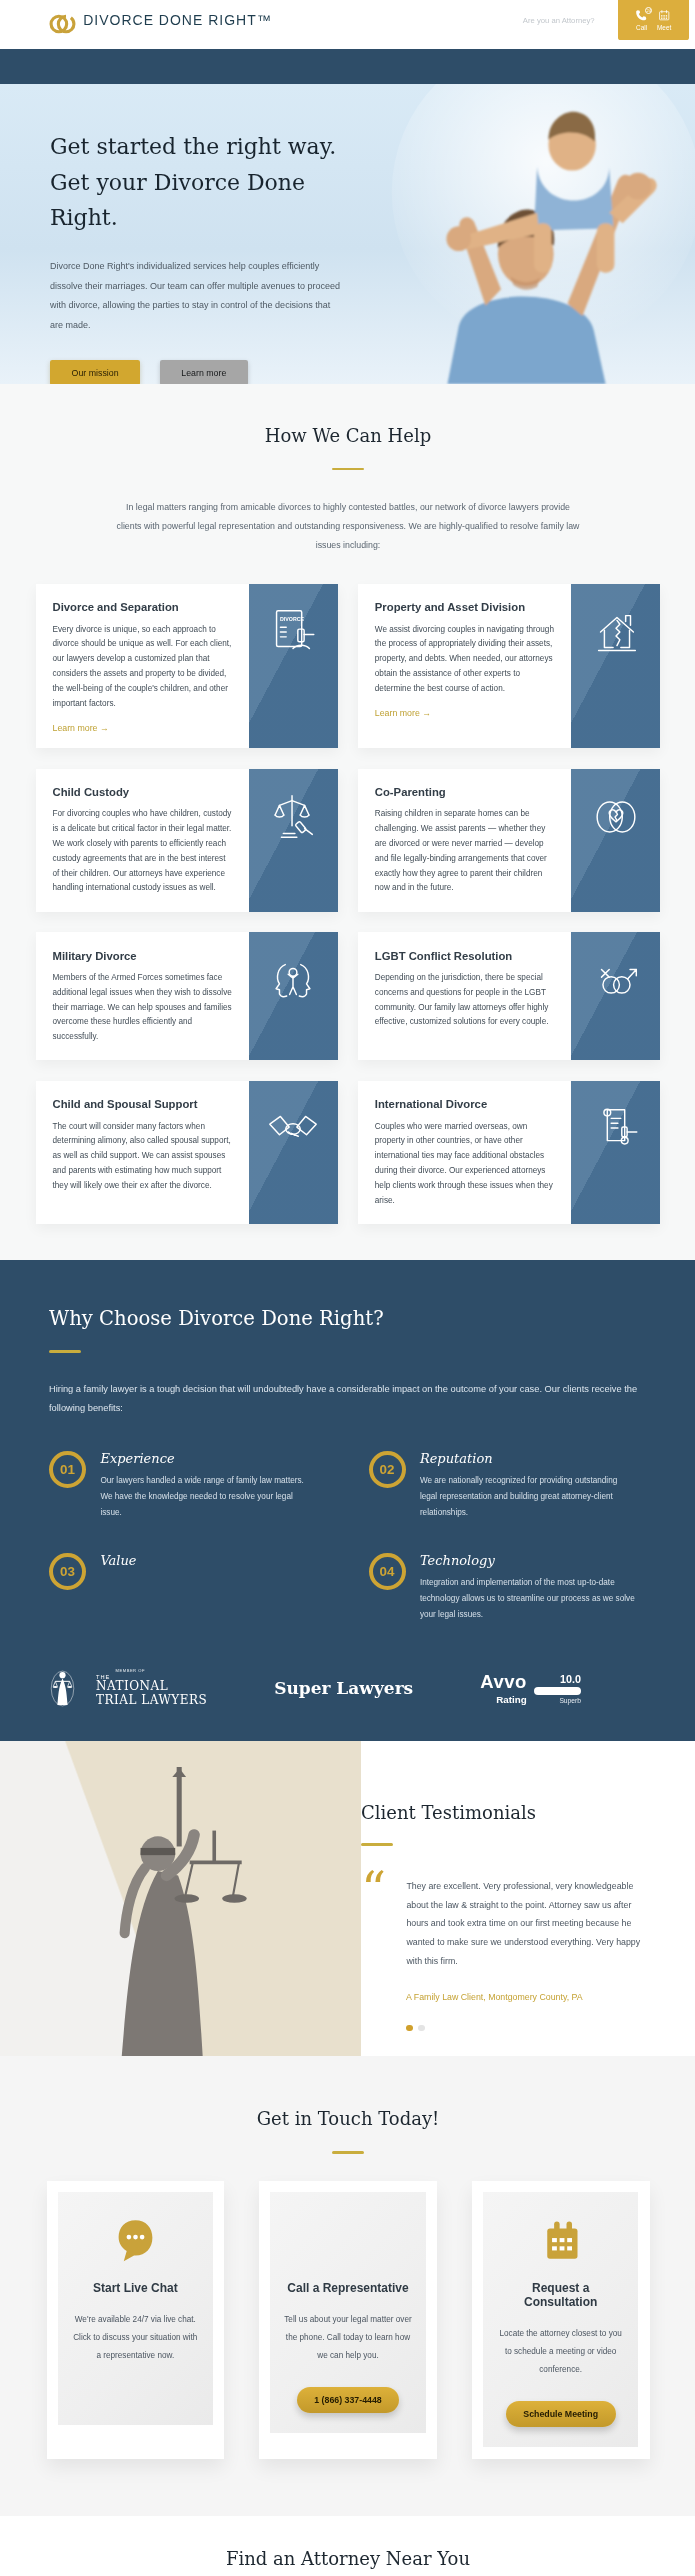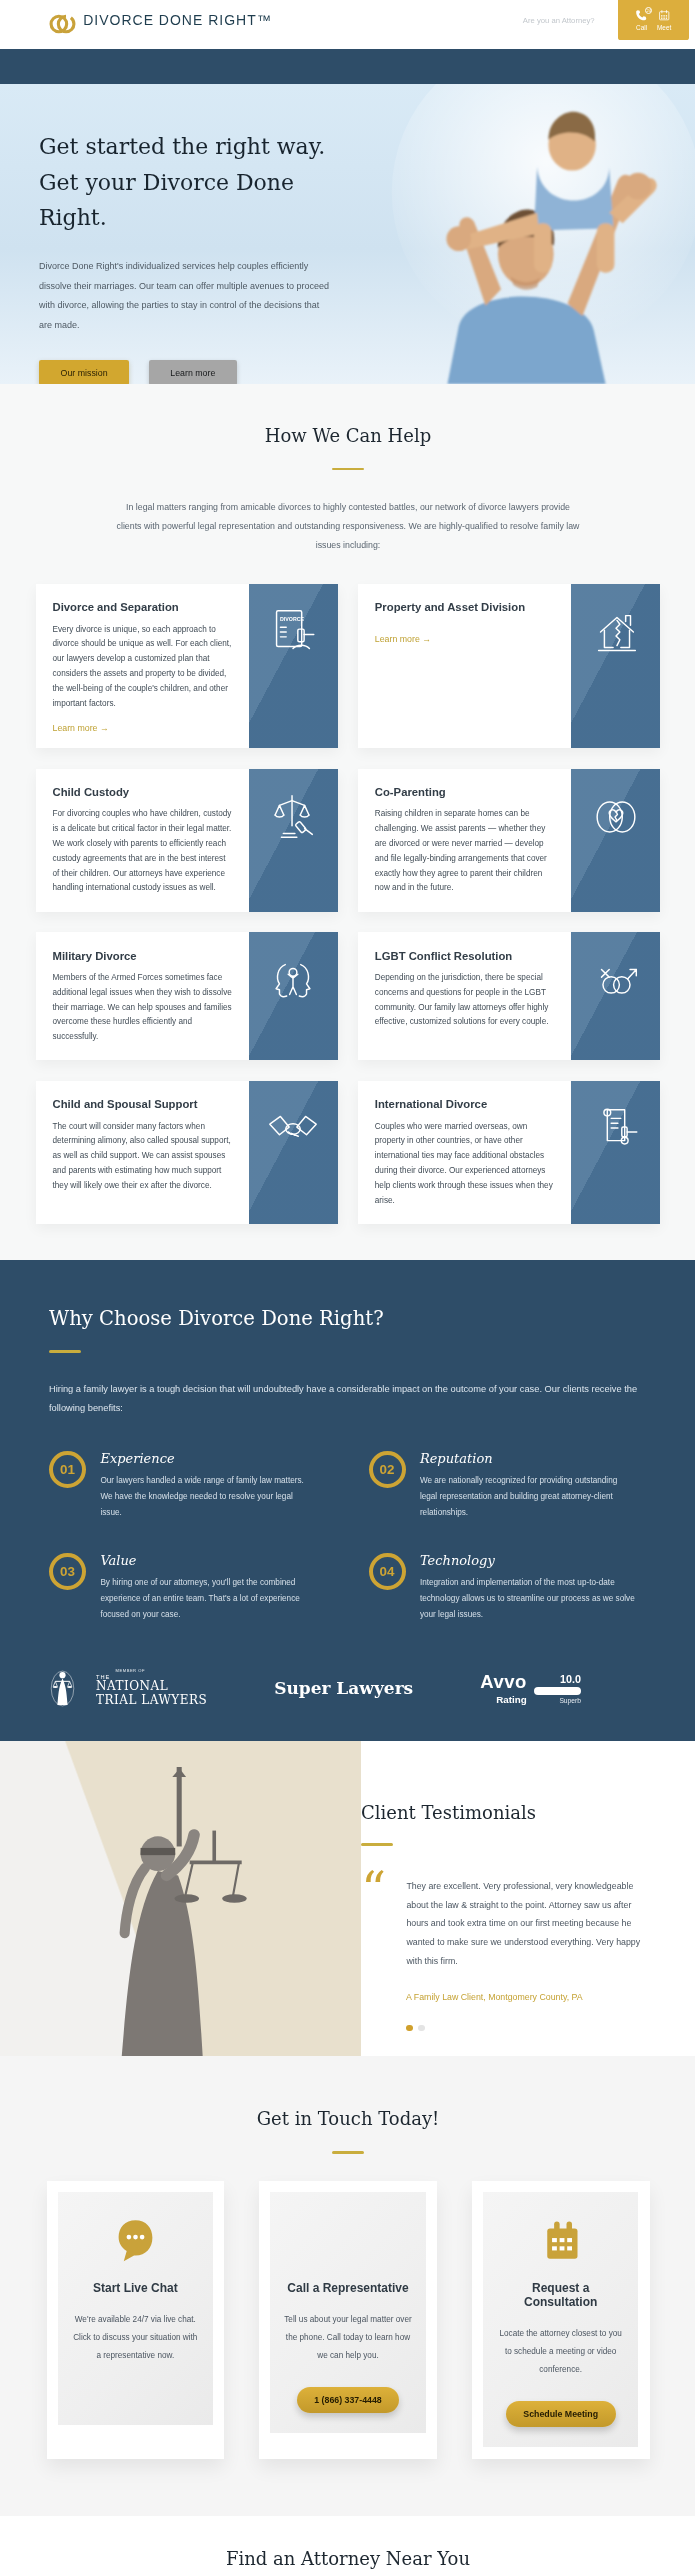--- a/index.html
+++ b/index.html
@@ -17,21 +17,21 @@
   .cta-badge { position:absolute; top:-2.1px; right:-4.6px; background:#dcae3d; border:0.5px solid #fff; color:#fff; font-size:4.1px; width:7.2px; height:7.2px; border-radius:50%; display:flex; align-items:center; justify-content:center; }
 
   
   .nav { height:35px; background:#2e4d68; display:flex; align-items:center; justify-content:center; gap:23px; }
   .nav a { color:#fff; font-size:8.2px; text-decoration:none; display:flex; align-items:center; gap:4.1px;margin-top:48px; }
   .burger { font-size:10.3px; line-height:1; }
 
   
   .hero { height:300px; background:linear-gradient(180deg,#d9eaf6 0%,#cfe2f0 55%,#e9f2f9 100%); position:relative; overflow:hidden; }
   .hero-art { position:absolute; right:0; top:0; width:392px; height:300px; }
-  .hero-copy { position:absolute; left:39px; top:45px; width:309px; }
+  .hero-copy { position:absolute; left:50px; top:45px; width:309px; }
   .hero h1 { font-family:"DejaVu Serif", serif; font-size:22px; font-weight:500; color:#18242e; line-height:1.62; }
   .hero p { margin-top:21.6px; font-size:9px; color:#4e5963; line-height:2.15; width:294px; }
   .hero-buttons { margin-top:25px; display:flex; gap:19.6px; }
   .btn { display:inline-block; font-size:8.8px; padding:7.7px 21.6px; border-radius:2.1px; border:none; cursor:pointer; font-family:"Liberation Sans",sans-serif; }
   .btn-gold { background:#d2a72f; color:#2d2304; box-shadow:0 2.1px 5.2px rgba(120,90,10,.25); }
   .btn-gray { background:#a6a6a6; color:#17191b; box-shadow:0 2.1px 5.2px rgba(0,0,0,.18); }
 
   
   .help { background:#f7f8f8; padding:41px 0 36px; }
   .sec-title { font-family:"DejaVu Serif", serif; font-size:18px; color:#1d2730; text-align:center; font-weight:500; }
@@ -206,21 +206,21 @@
             <rect x="26" y="14" width="52" height="74" rx="3" fill="none" stroke="#fff" stroke-width="3" stroke-linecap="round" stroke-linejoin="round"></rect>
             <text x="33" y="35" fill="#fff" font-size="11" font-weight="bold" font-family="Liberation Sans">DIVORCE</text>
             <path d="M34 48h12M34 58h12M34 68h12" fill="none" stroke="#fff" stroke-width="3" stroke-linecap="round" stroke-linejoin="round"></path>
             <rect x="70" y="52" width="13" height="26" rx="3" fill="none" stroke="#fff" stroke-width="3" stroke-linecap="round" stroke-linejoin="round"></rect>
             <path d="M83 63h20" fill="none" stroke="#fff" stroke-width="3" stroke-linecap="round" stroke-linejoin="round"></path>
             <path d="M60 92c8-9 26-9 34 0" fill="none" stroke="#fff" stroke-width="3" stroke-linecap="round" stroke-linejoin="round"></path>
           </svg>
         </div>
       </div>
       <div class="svc-card">
-        <div class="svc-body"><h3>Property and Asset Division</h3><a href="#" class="svc-link">Learn more →</a></div>
+        <div class="svc-body"><h3>Property and Asset Division</h3><p>We assist divorcing couples in navigating through the process of appropriately dividing their assets, property, and debts. When needed, our attorneys obtain the assistance of other experts to determine the best course of action.</p><a href="#" class="svc-link">Learn more →</a></div>
         <div class="svc-icon">
           <svg viewBox="0 0 120 120">
             <path d="M28 58 L62 28 L96 58" fill="none" stroke="#fff" stroke-width="3" stroke-linecap="round" stroke-linejoin="round"></path>
             <path d="M36 54 v36 h18" fill="none" stroke="#fff" stroke-width="3" stroke-linecap="round" stroke-linejoin="round"></path>
             <path d="M88 54 v36 h-18" fill="none" stroke="#fff" stroke-width="3" stroke-linecap="round" stroke-linejoin="round"></path>
             <path d="M62 34 l6 8 -8 8 8 8 -8 8 8 8 -6 12" fill="none" stroke="#fff" stroke-width="3" stroke-linecap="round" stroke-linejoin="round"></path>
             <path d="M80 36 v-12 h10 v20" fill="none" stroke="#fff" stroke-width="3" stroke-linecap="round" stroke-linejoin="round"></path>
             <path d="M24 96 h76" fill="none" stroke="#fff" stroke-width="3" stroke-linecap="round" stroke-linejoin="round"></path>
           </svg>
         </div>
@@ -333,21 +333,20 @@
         <div class="b-num">02</div>
         <div>
           <h3>Reputation</h3>
           <p>We are nationally recognized for providing outstanding legal representation and building great attorney-client relationships.</p>
         </div>
       </div>
       <div class="benefit">
         <div class="b-num">03</div>
         <div>
           <h3>Value</h3>
-          <p>By hiring one of our attorneys, you'll get the combined experience of an entire team. That's a lot of experience focused on your case.</p>
         </div>
       </div>
       <div class="benefit">
         <div class="b-num">04</div>
         <div>
           <h3>Technology</h3>
           <p>Integration and implementation of the most up-to-date technology allows us to streamline our process as we solve your legal issues.</p>
         </div>
       </div>
     </div>

